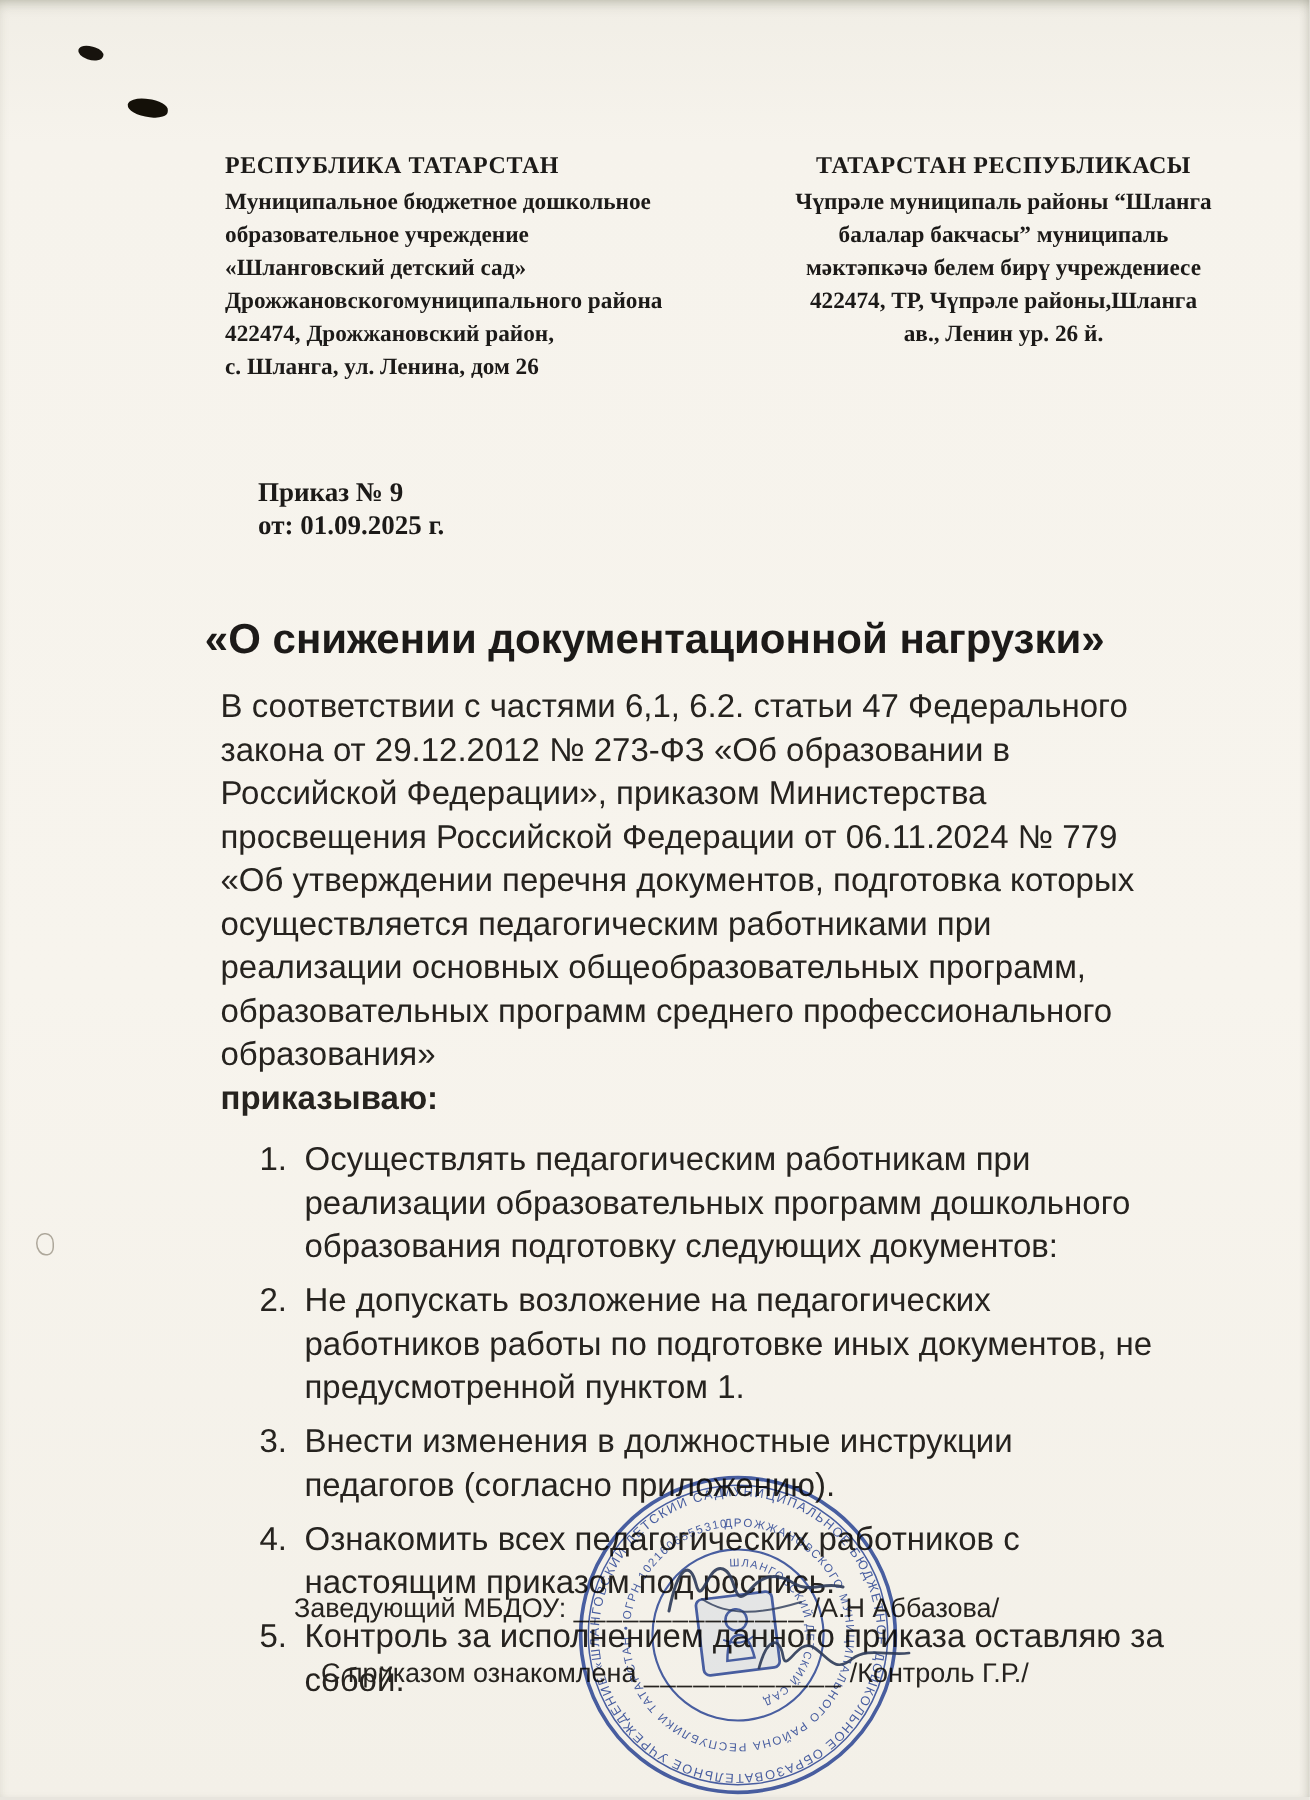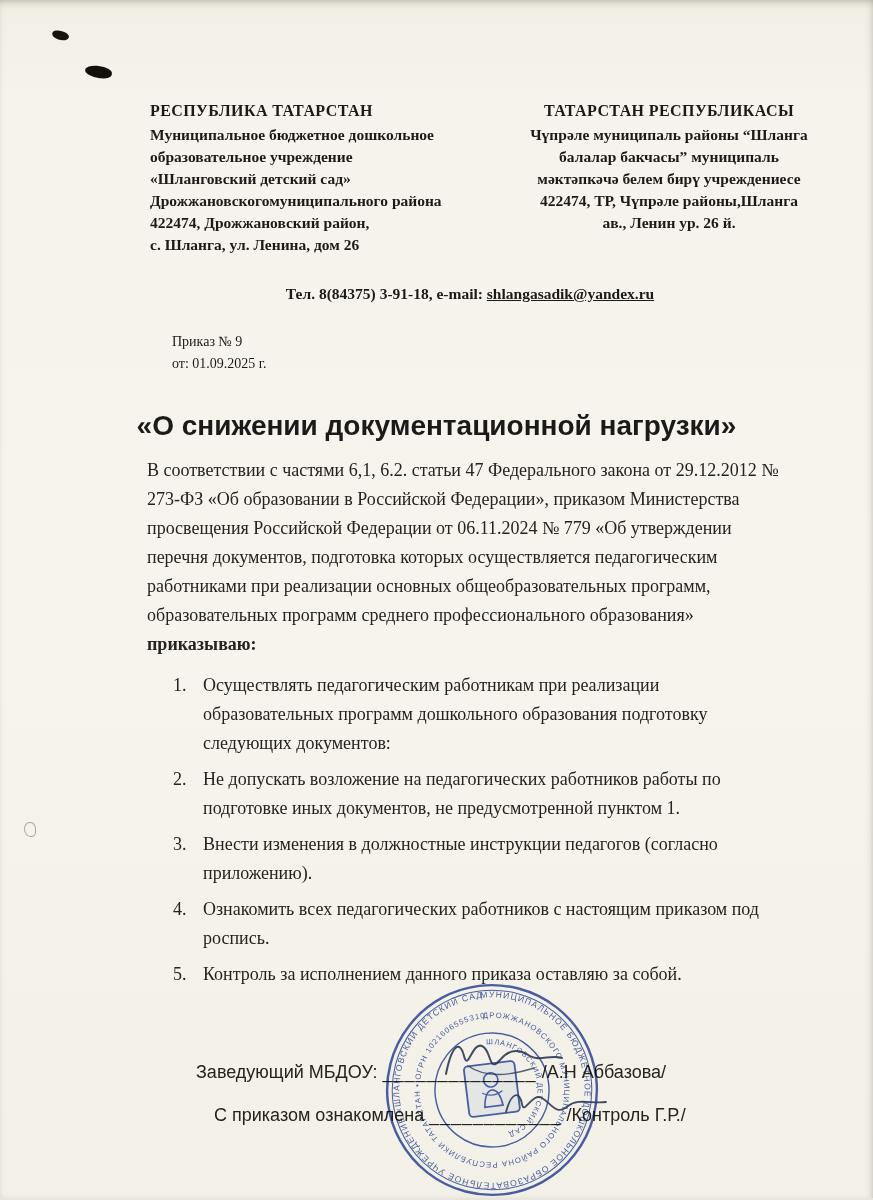--- a/index.html
+++ b/index.html
@@ -27,29 +27,29 @@
   .hdr-right{width:332px;margin-left:-5px;text-align:center;}
   .org-title{font-size:16px;letter-spacing:.4px;margin-bottom:2px;}
   .org-body{white-space:pre-line;}
 
   
   .contact{position:absolute;top:283px;left:120px;width:700px;text-align:center;font-weight:bold;font-size:15.5px;line-height:22px;}
   .email{text-decoration:underline;}
   .codes{display:inline-block;border-bottom:2px solid #23201c;padding:0 14px 2px 14px;margin-top:1px;}
 
   
-  .order-meta{position:absolute;top:331px;left:172px;font-weight:normal;font-size:14px;line-height:22px;}
+  .order-meta{position:absolute;top:317px;left:172px;font-weight:bold;font-size:18px;line-height:22px;}
 
   
   .doc-title{position:absolute;top:410px;left:0;width:873px;text-align:center;
     font-family:"Liberation Sans", sans-serif;font-weight:bold;font-size:28px;}
 
   
   .body-block{position:absolute;top:456px;left:147px;width:632px;
-    font-family:Liberation Serif, serif;font-size:18px;line-height:29px;color:#26231f;}
+    font-family:Liberation Sans, sans-serif;font-size:22px;line-height:29px;color:#26231f;}
   .intro{margin:0;}
   .decree{margin:0;font-weight:bold;}
 
   .olist{margin-top:12px;margin-left:26px;}
   .li{display:flex;margin-bottom:7px;}
   .num{width:30px;flex:0 0 30px;}
   .itxt{flex:1;}
   .sub{white-space:pre-line;}
 
   
@@ -92,23 +92,20 @@
       <div class="org-title">ТАТАРСТАН  РЕСПУБЛИКАСЫ</div>
       <div class="org-body">Чүпрәле муниципаль районы “Шланга
 балалар бакчасы” муниципаль
 мәктәпкәчә белем бирү учреждениесе
 422474, ТР, Чүпрәле районы,Шланга
 ав., Ленин ур. 26 й.</div>
     </div>
   </div>
 
   <div class="contact">
-    <div>
-      <span>Тел. 8(84375) 3-91-18, e-mail: </span><span class="email">shlangasadik@yandex.ru</span>
-    </div>
   </div>
 
   <div class="order-meta">
     <div>Приказ № 9</div>
     <div>от: 01.09.2025 г.</div>
   </div>
 
   <div class="doc-title">«О снижении документационной нагрузки»</div>
 
   <div class="body-block">

